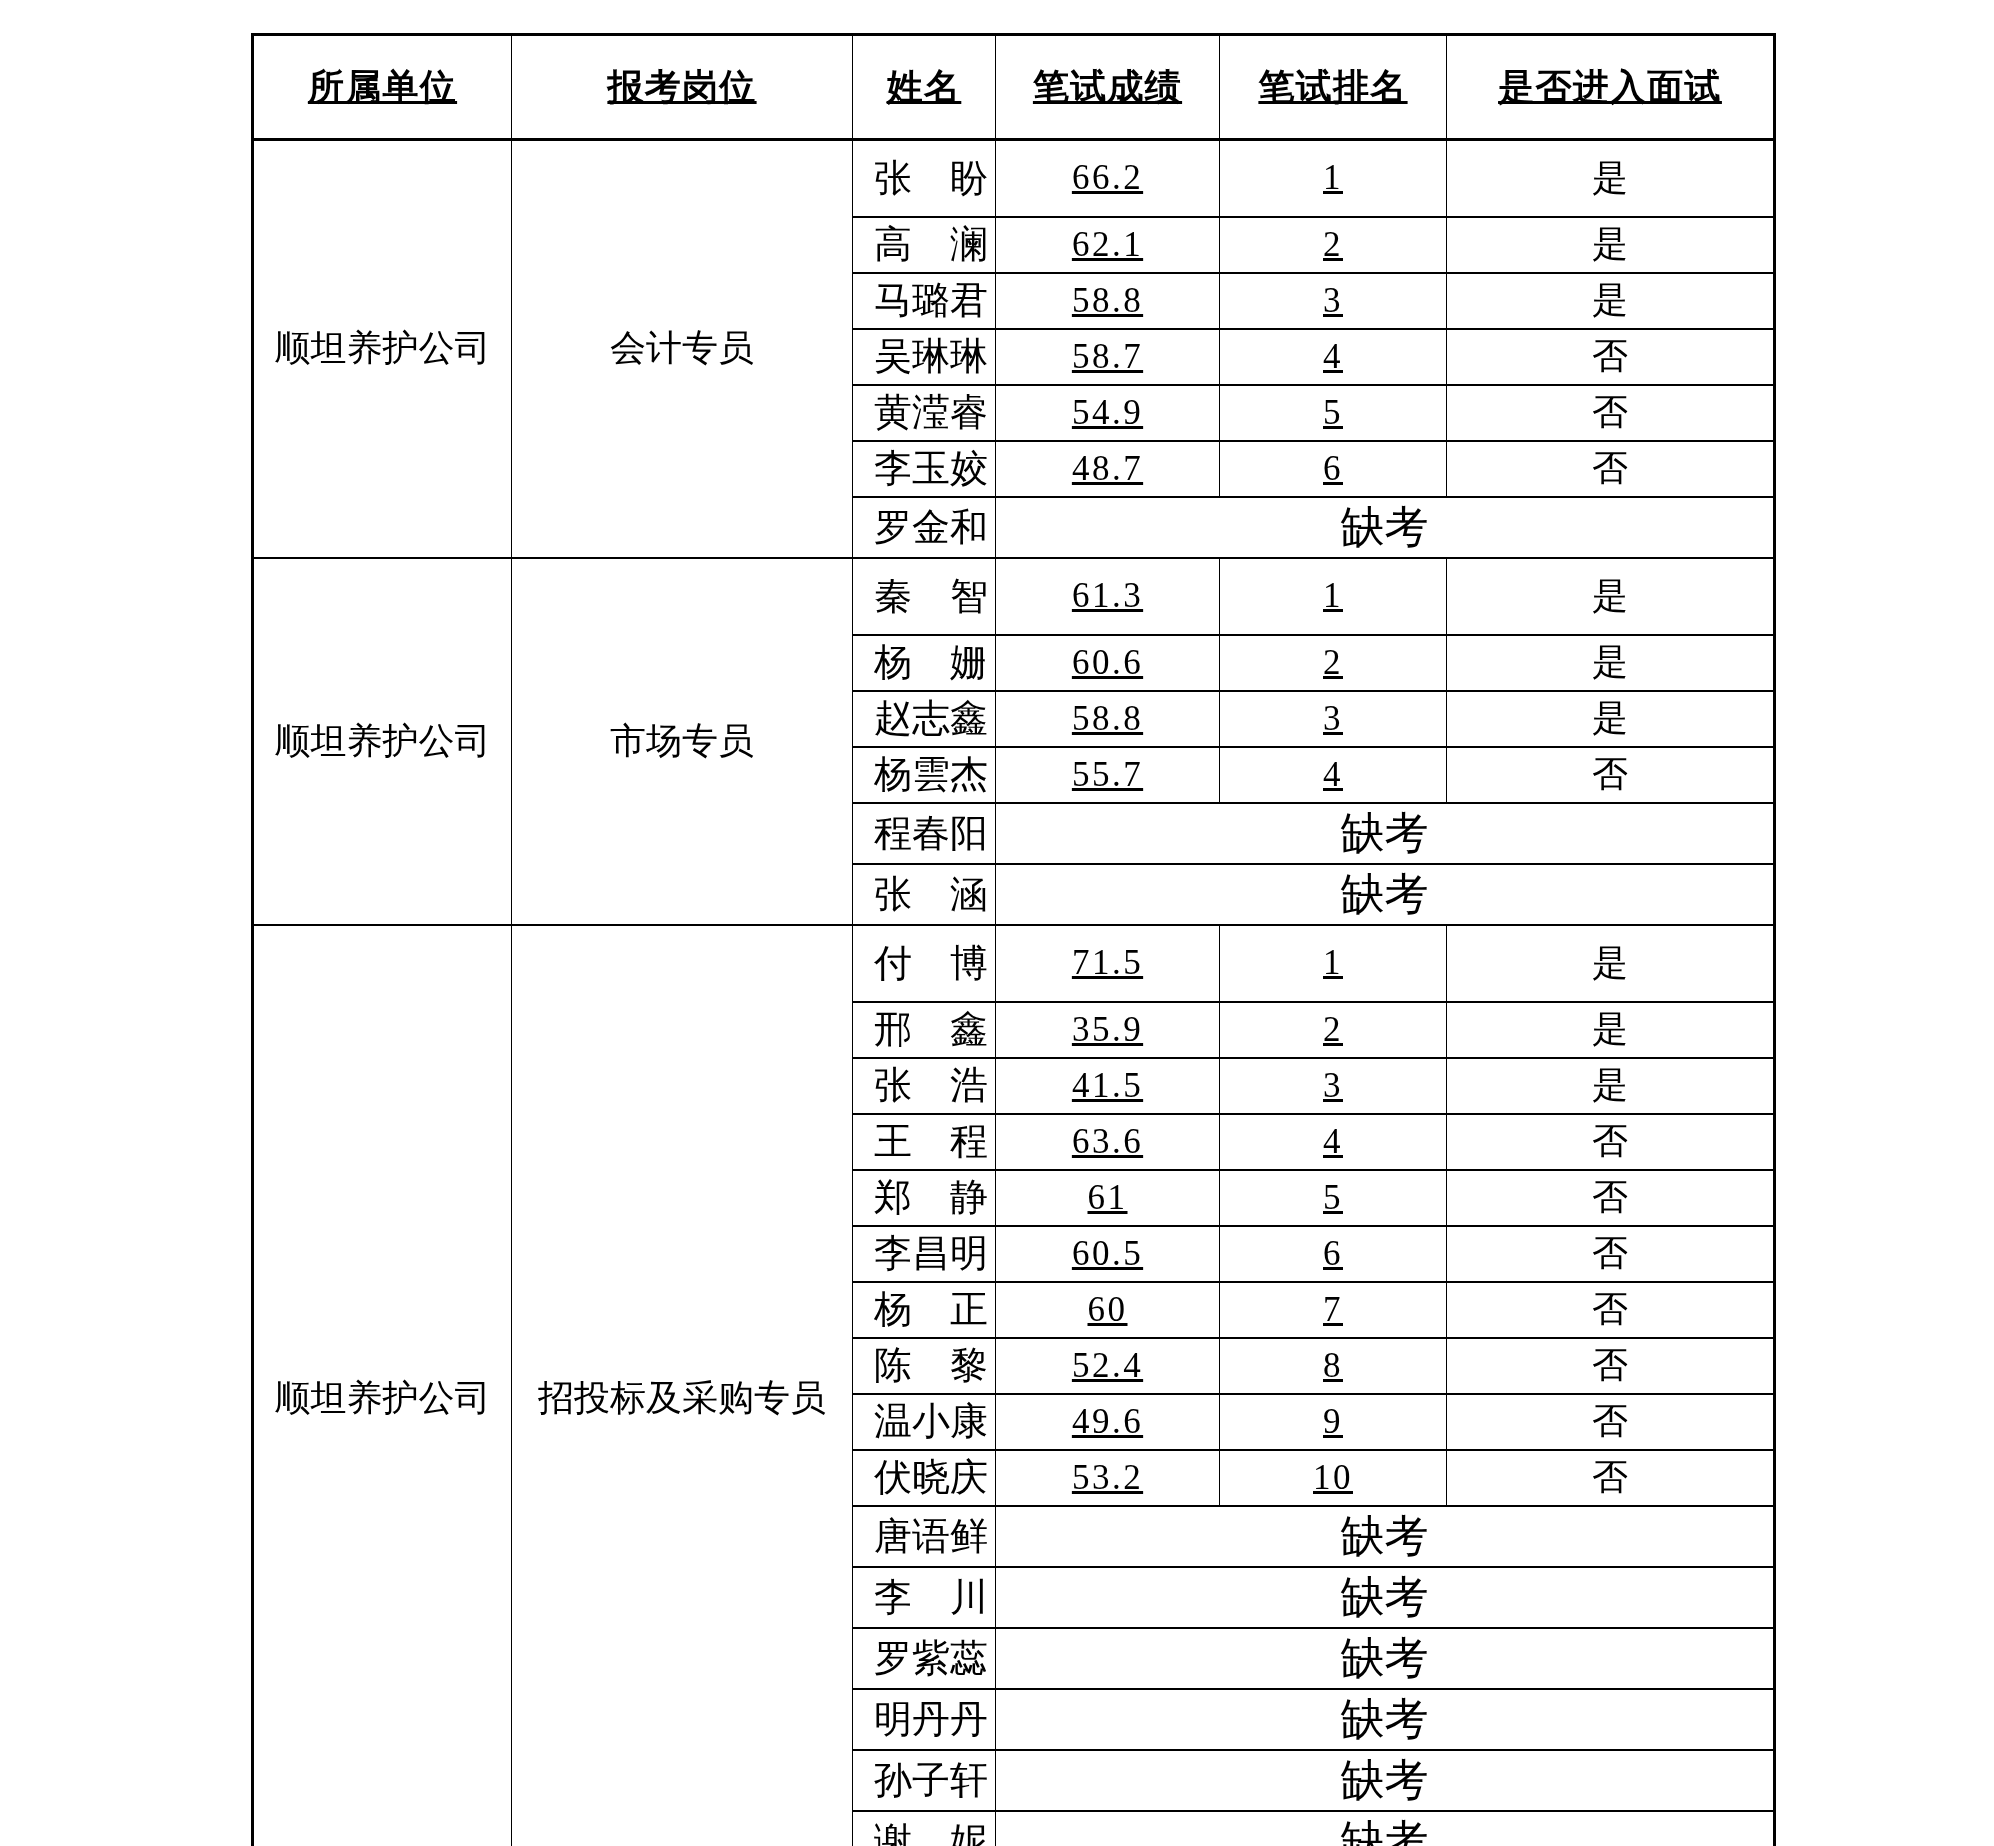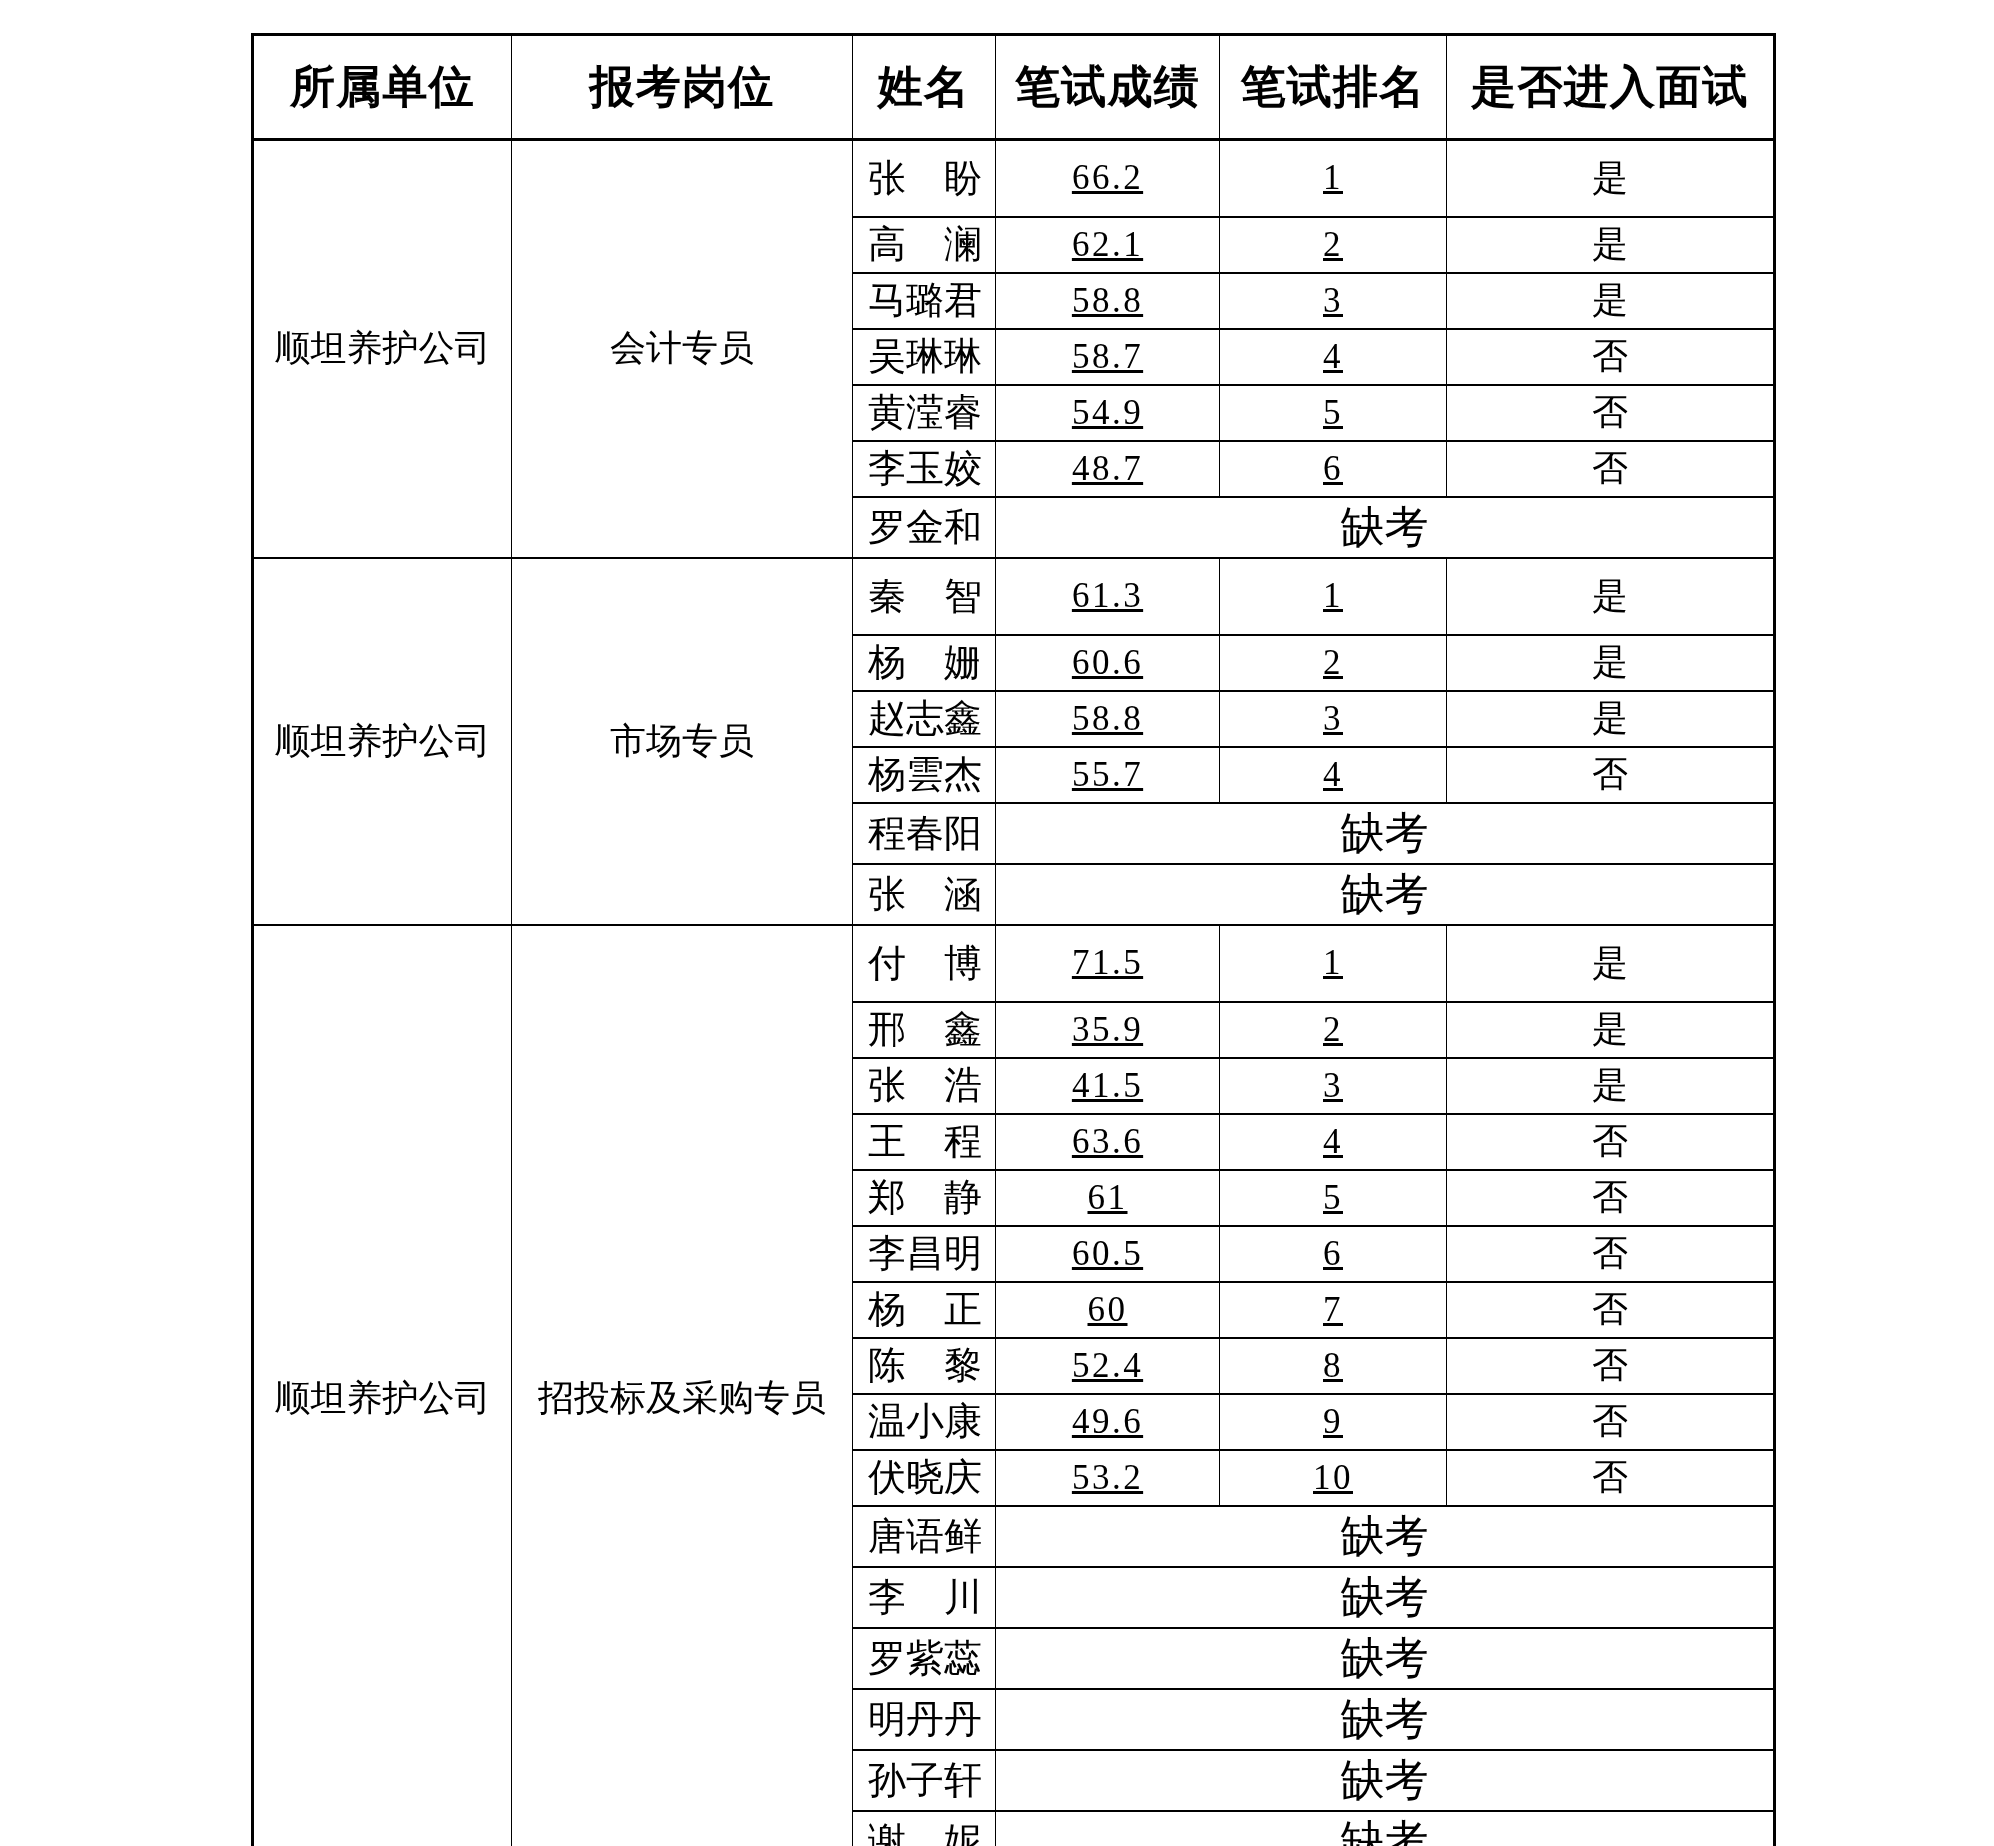--- a/index.html
+++ b/index.html
@@ -23,41 +23,42 @@
   }
   thead tr { height: 105px; }
   tbody tr { height: 56px; }
   tbody tr.group-first { height: 77px; }
   th {
     border: 1.9px solid #000;
     border-top: 3.1px solid #000;
     border-bottom: 3.8px solid #000;
     font-family: "Liberation Sans", "DejaVu Sans", sans-serif;
     font-weight: 700;
-    font-size: 45px;
+    font-size: 36px;
     text-align: center;
     vertical-align: middle;
     padding: 0;
     letter-spacing: 1.3px;
     white-space: nowrap;
+    text-decoration: underline;
   }
   td {
     border: 1.9px solid #000;
     border-top: 2.5px solid #000;
     border-bottom: 2.5px solid #000;
     font-size: 35px;
     text-align: center;
     vertical-align: middle;
     padding: 0;
     white-space: nowrap;
   }
   td.unit-cell, td.pos-cell { font-size: 36px; }
   td.name-cell {
     text-align: left;
-    padding-left: 15px;
+    padding-left: 21px;
     font-size: 38px;
   }
   td.score-cell, td.rank-cell {
     font-size: 35px;
     letter-spacing: 2.5px;
     text-decoration: underline;
   }
   td.interview-cell { font-size: 36px; }
   td.absent-cell { font-size: 44px; }
 </style>

